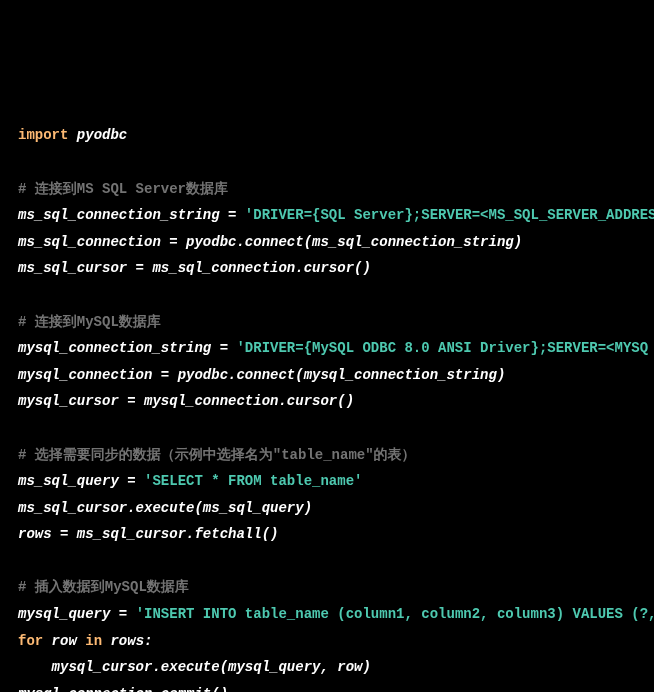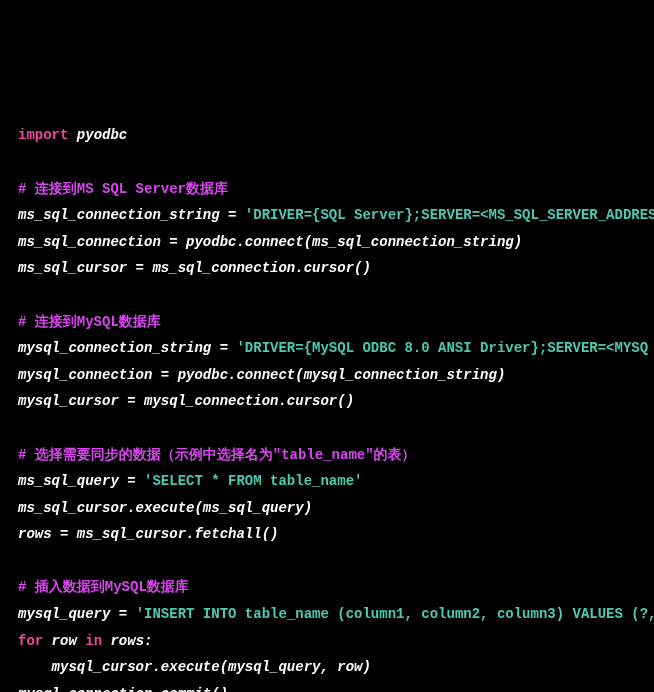--- a/index.html
+++ b/index.html
@@ -15,24 +15,24 @@
       color: #ffffff;
       padding: 16px 18px;
       width: 654px;
       overflow: hidden;
       white-space: pre;
     }
     .code-block {
       font-weight: bold;
     }
     .keyword {
-      color: #ec4899;
+      color: #fdba74;
     }
     .comment {
-      color: #d946ef;
+      color: #737373;
     }
     .string {
       color: #4ec9b0;
     }
     .default {
       color: #ffffff;
       font-style: italic;
     }
     .empty-line {
       height: 1.9em;

